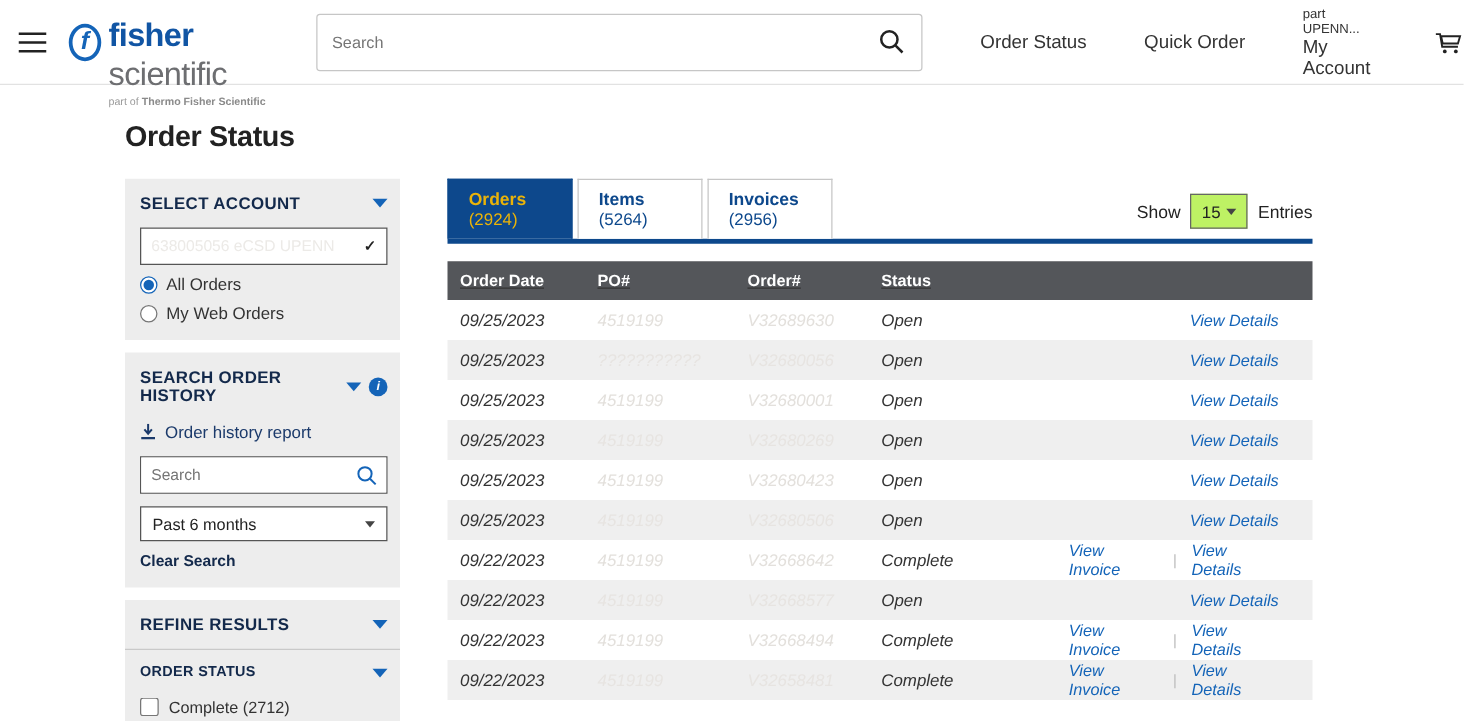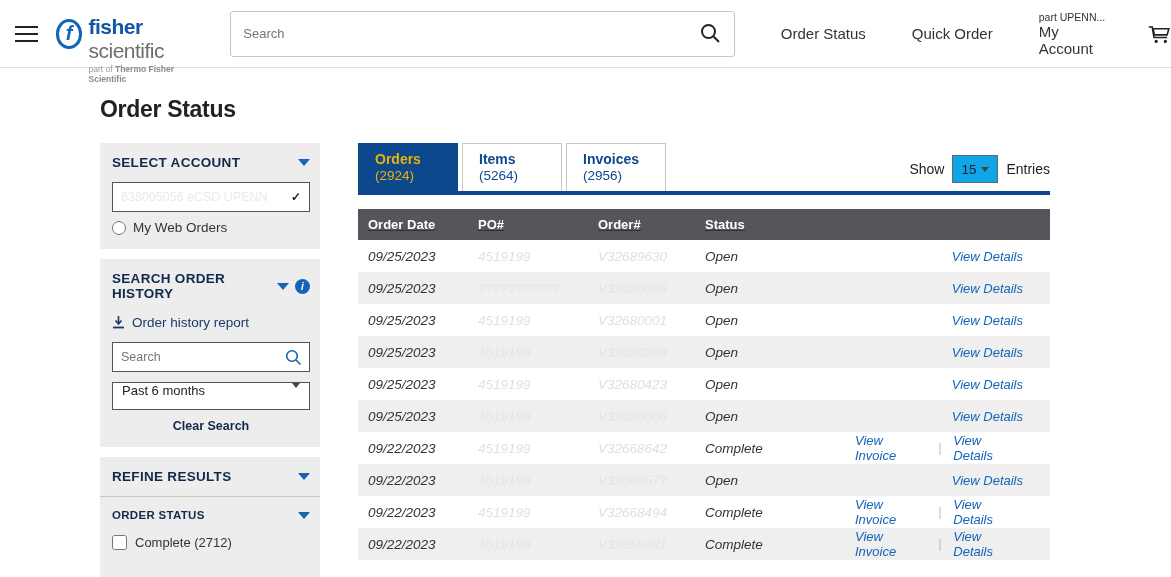--- a/index.html
+++ b/index.html
@@ -7,21 +7,21 @@
     font-family:"Liberation Sans", sans-serif; color:#333; }
 
   
   .topbar { height:68px; display:flex; align-items:center; border-bottom:1px solid #e2e2e2; background:#fff; }
   .hamburger { width:26px; margin-left:15px; cursor:pointer; }
   .hamburger span { display:block; height:2px; background:#222; margin:5px 0; }
   .logo { display:flex; align-items:center; margin-left:18px; cursor:pointer; }
   .logo-mark { width:30px; height:30px; border:3px solid #1464b8; border-radius:50%;
     color:#1464b8; font-weight:bold; font-size:20px; display:flex; align-items:center;
     justify-content:center; font-style:italic; margin-right:6px; }
-  .brand-line { font-size:21px; letter-spacing:-0.5px;margin-top:32px; }
+  .brand-line { font-size:26px; letter-spacing:-0.5px;margin-top:32px; }
   .brand-bold { color:#1155a4; font-weight:bold; }
   .brand-light { color:#6d6e71; }
   .tagline { font-size:8.5px; color:#9a9a9a; margin-top:1px; }
   .tagline b { color:#8a8a8a; }
   .searchbox { position:relative; margin-left:25px; width:577px; height:46px; }
   .searchbox input { width:100%; height:100%; border:1px solid #c6c6c6; border-radius:3px;
     padding:0 44px 0 12px; font-size:13px; color:#333; outline:none; font-family:inherit; }
   .searchbox input::placeholder { color:#757575; }
   .searchbox .mag { position:absolute; right:14px; top:12px; cursor:pointer; }
   .topnav { font-size:15px; color:#333; margin-left:46px; white-space:nowrap; cursor:pointer; text-decoration:none; }
@@ -55,43 +55,43 @@
   .radio-row input { accent-color:#1464b8; width:14px; height:14px; cursor:pointer; }
   .head-icons { display:flex; align-items:center; gap:6px; }
   .info-dot { width:15px; height:15px; border-radius:50%; background:#1464b8; color:#fff; font-size:10px;
     font-weight:bold; display:flex; align-items:center; justify-content:center; font-style:italic; cursor:pointer; }
   .report-link { display:flex; align-items:center; gap:7px; margin-top:14px; color:#1b3a6b; font-size:13.5px;
     cursor:pointer; text-decoration:none; }
   .side-search { position:relative; margin-top:12px; height:30px; background:#fff; border:1px solid #555; }
   .side-search input { width:100%; height:100%; border:none; outline:none; padding:0 30px 0 8px; font-size:12.5px; font-family:inherit; }
   .side-search .mag { position:absolute; right:7px; top:6px; cursor:pointer; }
   .range-select { margin-top:10px; height:28px; background:#fff; border:1px solid #555; display:flex;
-    align-items:flex-start; justify-content:space-between; padding:0 9px; font-size:13px; color:#222; cursor:pointer; }
+    align-items:center; justify-content:space-between; padding:0 9px; font-size:13px; color:#222; cursor:pointer; }
   .mini-chev { width:0; height:0; border-left:4px solid transparent; border-right:4px solid transparent; border-top:5px solid #444; }
-  .clear-link { text-align:center; margin-top:9px; font-size:12.5px; font-weight:bold; color:#13294b; cursor:pointer; }
+  .clear-link { text-align:left; margin-top:9px; font-size:12.5px; font-weight:bold; color:#13294b; cursor:pointer; }
   .refine-panel { padding-bottom:0; height:160px; }
   .refine-divider { border:none; border-top:1px solid #c9c9c9; margin:12px -10px 12px -12px; }
   .sub-title { font-size:11.5px; }
   .check-row { display:flex; align-items:center; gap:8px; margin-top:9px; font-size:13px; color:#333; }
   .check-row input { width:15px; height:15px; accent-color:#1464b8; cursor:pointer; }
   .refine-group { margin-top:2px; }
   .checks { margin-top:14px; }
 
   
   .tabs-row { display:flex; align-items:flex-end; justify-content:space-between; }
   .tabs { display:flex; gap:4px; }
   .tab { padding:7px 16px 8px 16px; border:1px solid #c6c6c6; border-bottom:none; background:#fff;
     cursor:pointer; min-width:100px; }
   .tab .t1 { font-size:14px; font-weight:bold; color:#0d488c; }
   .tab .t2 { font-size:13.5px; color:#0d488c; margin-top:1px; }
   .tab.active { background:#0d488c; border-color:#0d488c; }
   .tab.active .t1, .tab.active .t2 { color:#eab308; }
   .entries { display:flex; align-items:center; gap:8px; margin-bottom:8px; font-size:14px; color:#222; }
   .entries-select { border:1px solid #666; height:28px; width:46px; display:flex; align-items:center;
-    justify-content:center; gap:5px; font-size:13.5px; cursor:pointer; background:#0ea5e9; }
+    justify-content:center; gap:5px; font-size:13.5px; cursor:pointer; background:#bef264; }
   .tab-underline { height:4px; background:#0d488c; }
 
   
   .grid { display:grid; grid-template-columns:110px 120px 107px 150px 1fr; align-items:center; padding-left:10px; }
   .thead { background:#54565a; height:31px; margin-top:14px;text-decoration:underline; }
   .thead span { color:#fff; font-size:13px; font-weight:bold; }
   .trow { height:32px; font-size:13.5px;font-style:italic; }
   .trow:nth-child(even) { background:#efefef; }
   .faded { color:#e3e0dc; }
   .trow:nth-child(even) .faded { color:#e7e4e1; }
@@ -152,20 +152,24 @@
     <div class="panel">
       <div class="panel-head">
         <span class="panel-title">SELECT ACCOUNT</span>
         <span class="chev"></span>
       </div>
       <div class="acct-select">
         <span class="acct-faint">638005056 eCSD UPENN</span>
         <span class="acct-check">✓</span>
       </div>
       <label class="radio-row">
+        <input type="radio" name="orderfilter" checked="" style="">
+        <span>All Orders</span>
+      </label>
+      <label class="radio-row">
         <input type="radio" name="orderfilter" style="">
         <span>My Web Orders</span>
       </label>
     </div>
 
     <div class="panel">
       <div class="panel-head">
         <span class="panel-title">SEARCH ORDER HISTORY</span>
         <span class="head-icons">
           <span class="chev"></span>

